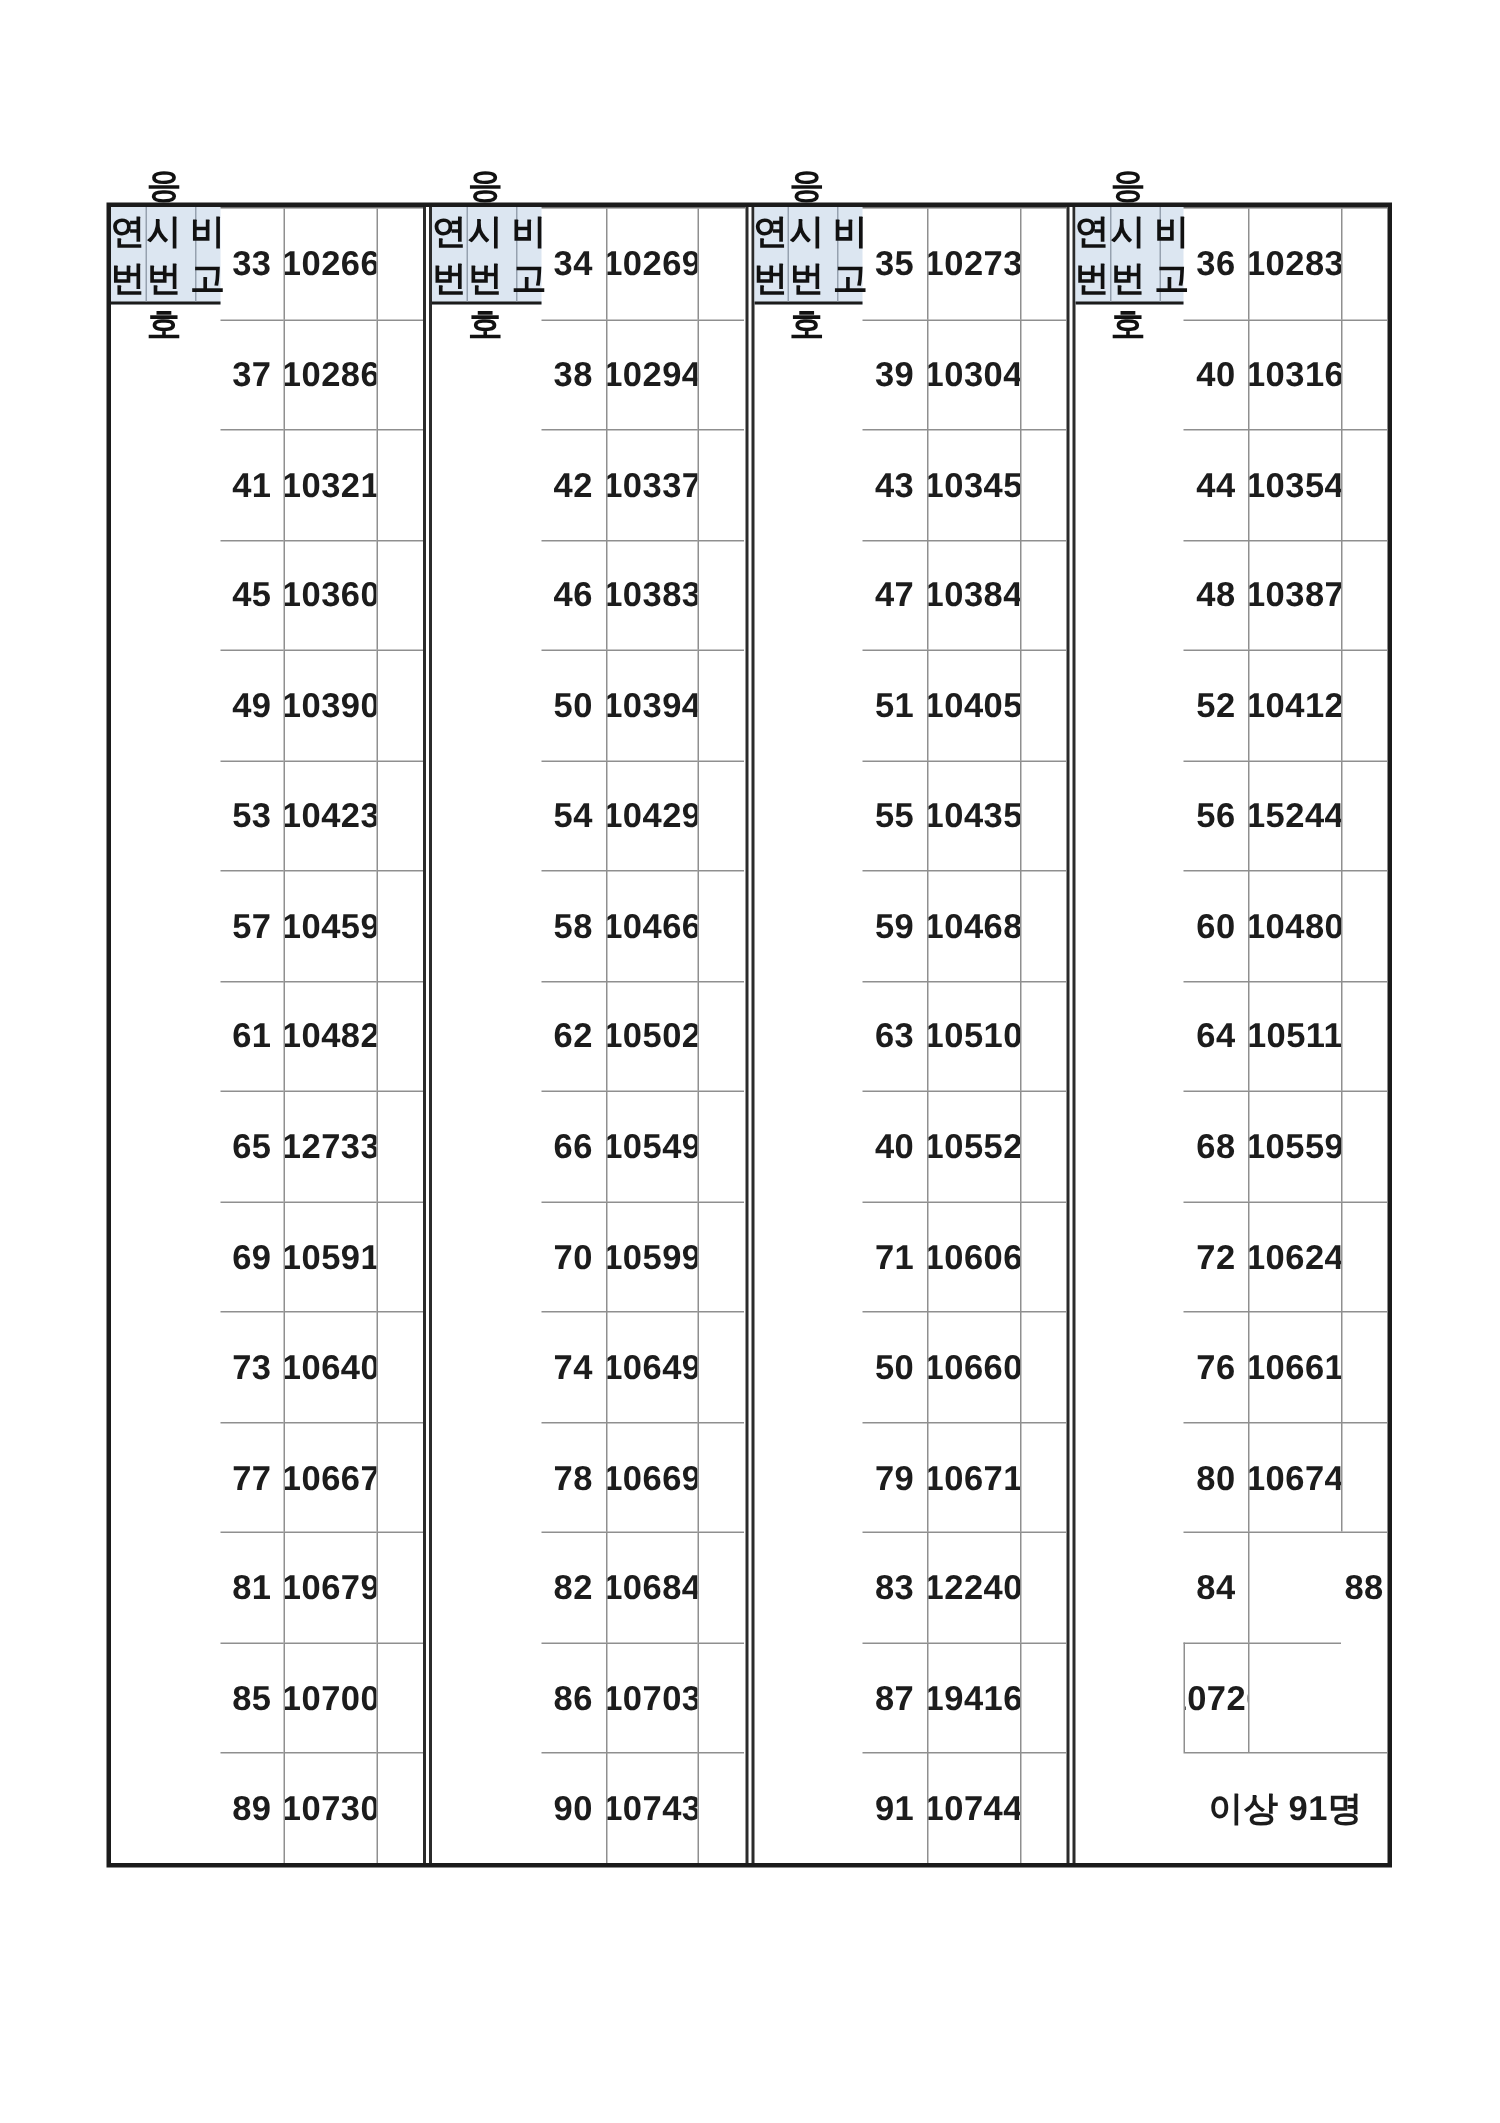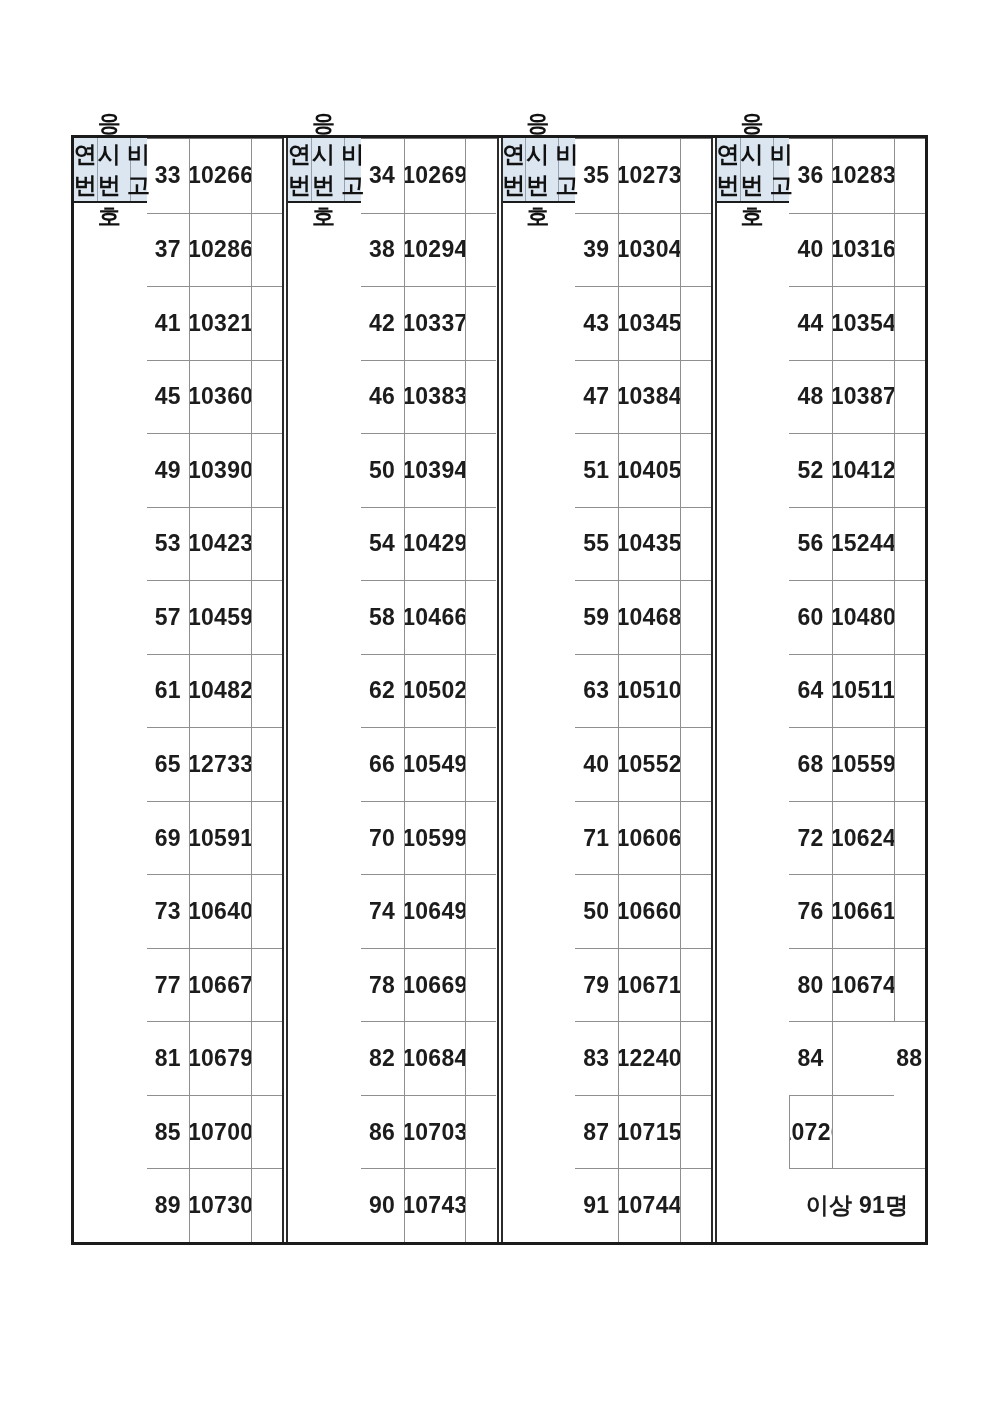--- a/index.html
+++ b/index.html
@@ -225,21 +225,21 @@
           <div class="cell bt">50</div>
           <div class="cell bl bt">10660</div>
           <div class="cell bl bt"></div>
           <div class="cell bt">79</div>
           <div class="cell bl bt">10671</div>
           <div class="cell bl bt"></div>
           <div class="cell bt">83</div>
           <div class="cell bl bt">12240</div>
           <div class="cell bl bt"></div>
           <div class="cell bt">87</div>
-          <div class="cell bl bt">10715</div>
+          <div class="cell bl bt">19416</div>
           <div class="cell bl bt"></div>
           <div class="cell bt">91</div>
           <div class="cell bl bt">10744</div>
           <div class="cell bl bt"></div>
         </div>
       </div>
       <div class="group">
         <div class="ghead">
           <div class="hcell c1">연번</div>
           <div class="hcell c2">응시번호</div>

